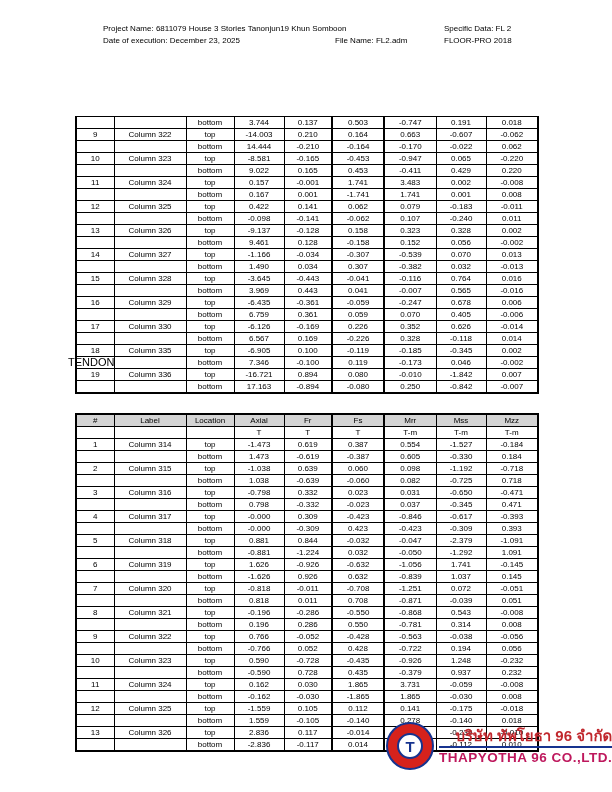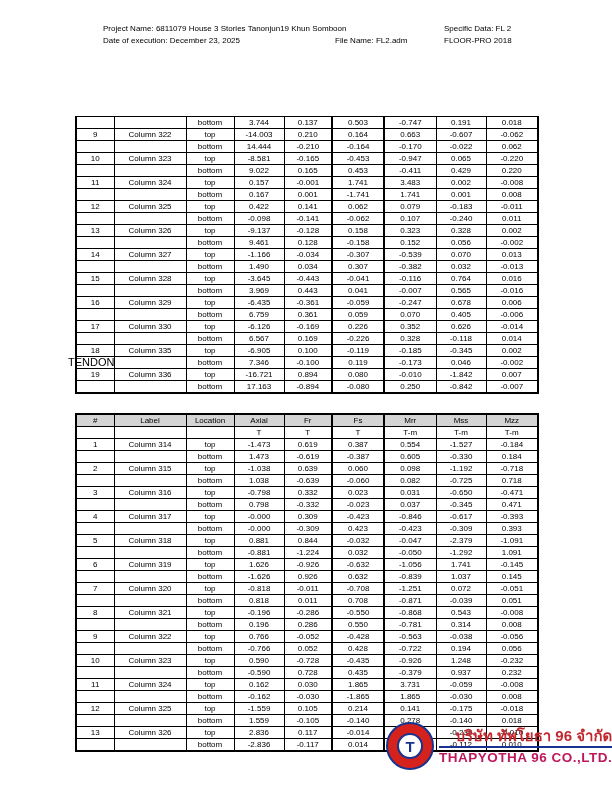--- a/index.html
+++ b/index.html
@@ -616,21 +616,21 @@
           <td class="c6">1.865</td>
           <td class="c7">-0.030</td>
           <td class="c8">0.008</td>
         </tr>
         <tr>
           <td class="c0">12</td>
           <td class="c1">Column 325</td>
           <td class="c2">top</td>
           <td class="c3">-1.559</td>
           <td class="c4">0.105</td>
-          <td class="c5">0.214</td>
+          <td class="c5">0.112</td>
           <td class="c6">0.141</td>
           <td class="c7">-0.175</td>
           <td class="c8">-0.018</td>
         </tr>
         <tr>
           <td class="c0"></td>
           <td class="c1"></td>
           <td class="c2">bottom</td>
           <td class="c3">1.559</td>
           <td class="c4">-0.105</td>

